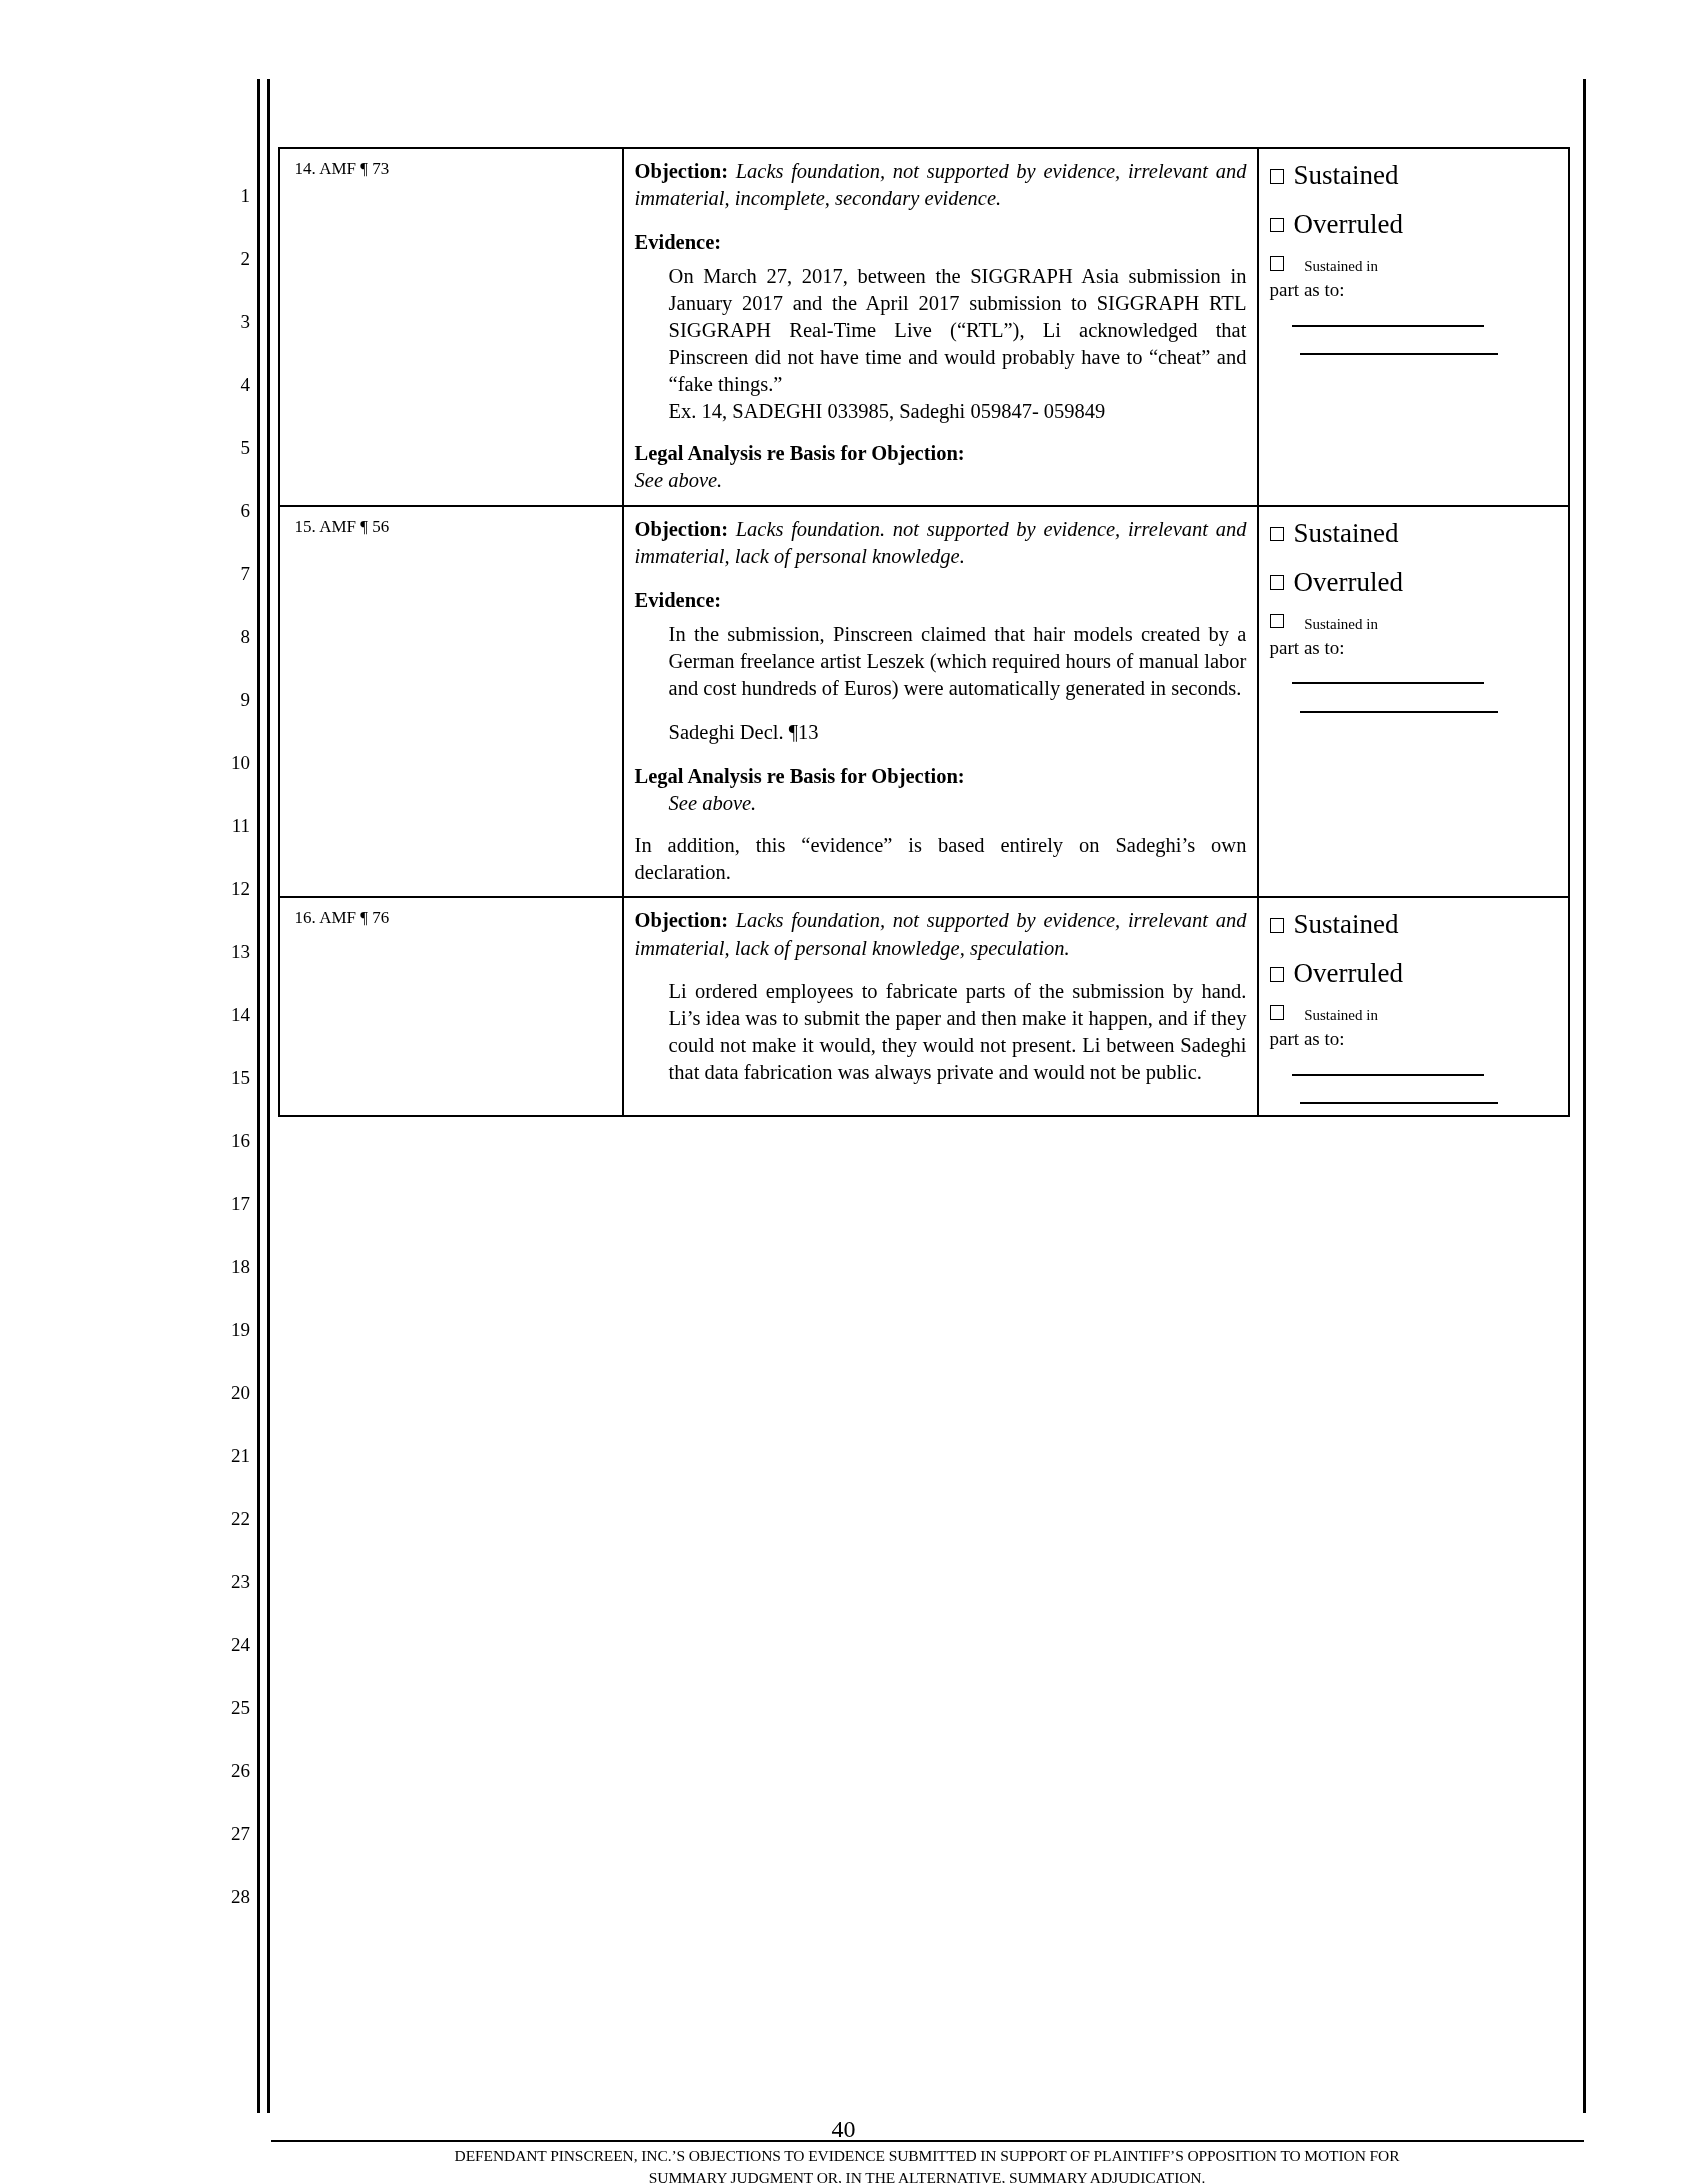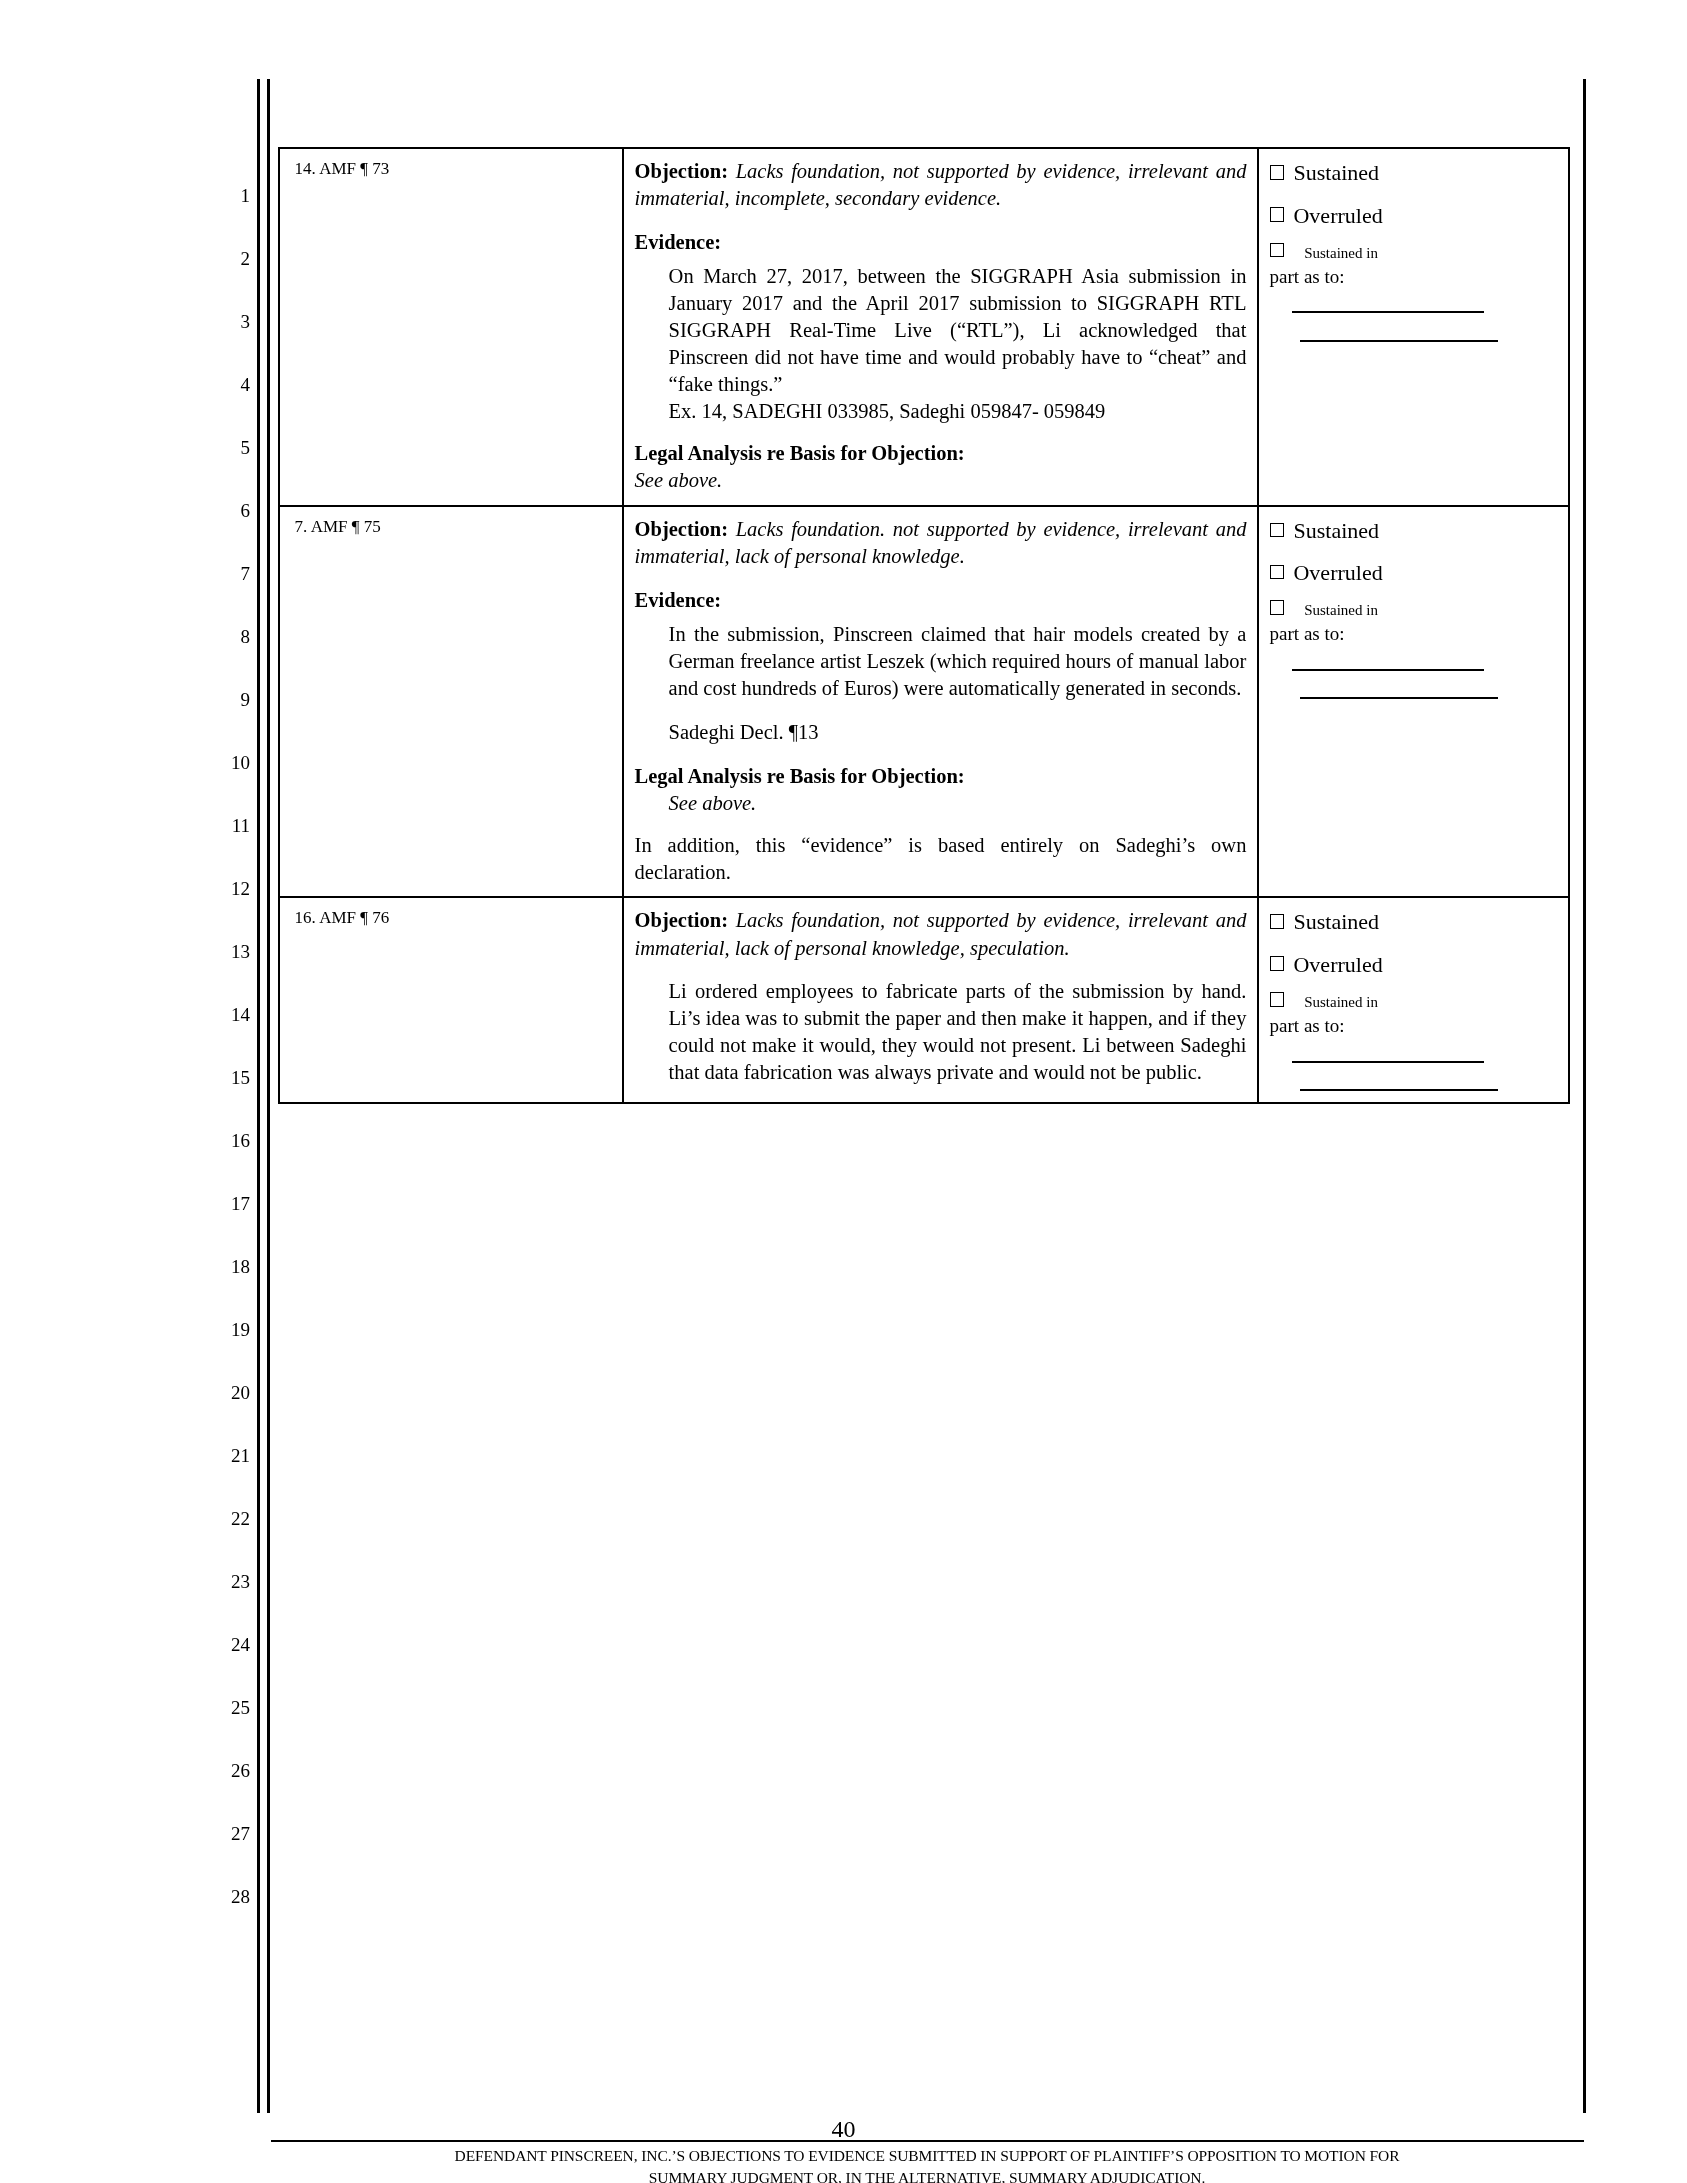--- a/index.html
+++ b/index.html
@@ -116,21 +116,21 @@
   .plain-para {
     margin: 14.6px 0 0 0;
     text-align: justify;
   }
   .tight {
     margin-top: 0;
   }
 
   
   .ruling-line {
-    font-size: 22px;
+    font-size: 27px;
     margin: 0 0 13.2px 0;
     white-space: nowrap;
   }
   .cb {
     display: inline-block;
     width: 12.6px;
     height: 12.6px;
     border: 1.3px solid #000;
     margin-right: 9.3px;
     vertical-align: 0.7px;
@@ -259,21 +259,21 @@
             <span class="cb"></span><span>Sustained      in</span>
           </p>
           <p class="part-as-to">part as to:</p>
           <div class="blank-line"></div>
           <div class="blank-line second"></div>
         </td>
       </tr>
 
       <tr>
         <td>
-          <div class="ref-text">7. AMF ¶ 75</div>
+          <div class="ref-text">15. AMF ¶ 56</div>
         </td>
         <td>
           <p class="obj-para">
             <span class="obj-label">Objection:</span>
             <span class="obj-italic">Lacks foundation. not supported by evidence, irrelevant and immaterial, lack of personal knowledge.</span>
           </p>
           <p class="section-head">Evidence:</p>
           <p class="indent-block">In the submission, Pinscreen claimed that hair models created by a German freelance artist Leszek (which required hours of manual labor and cost hundreds of Euros) were automatically generated in seconds.</p>
           <p class="indent-block nojust" style="margin-top:17px">Sadeghi Decl. ¶13</p>
           <p class="section-head-tight" style="margin-top:17px">Legal Analysis re Basis for Objection:</p>

